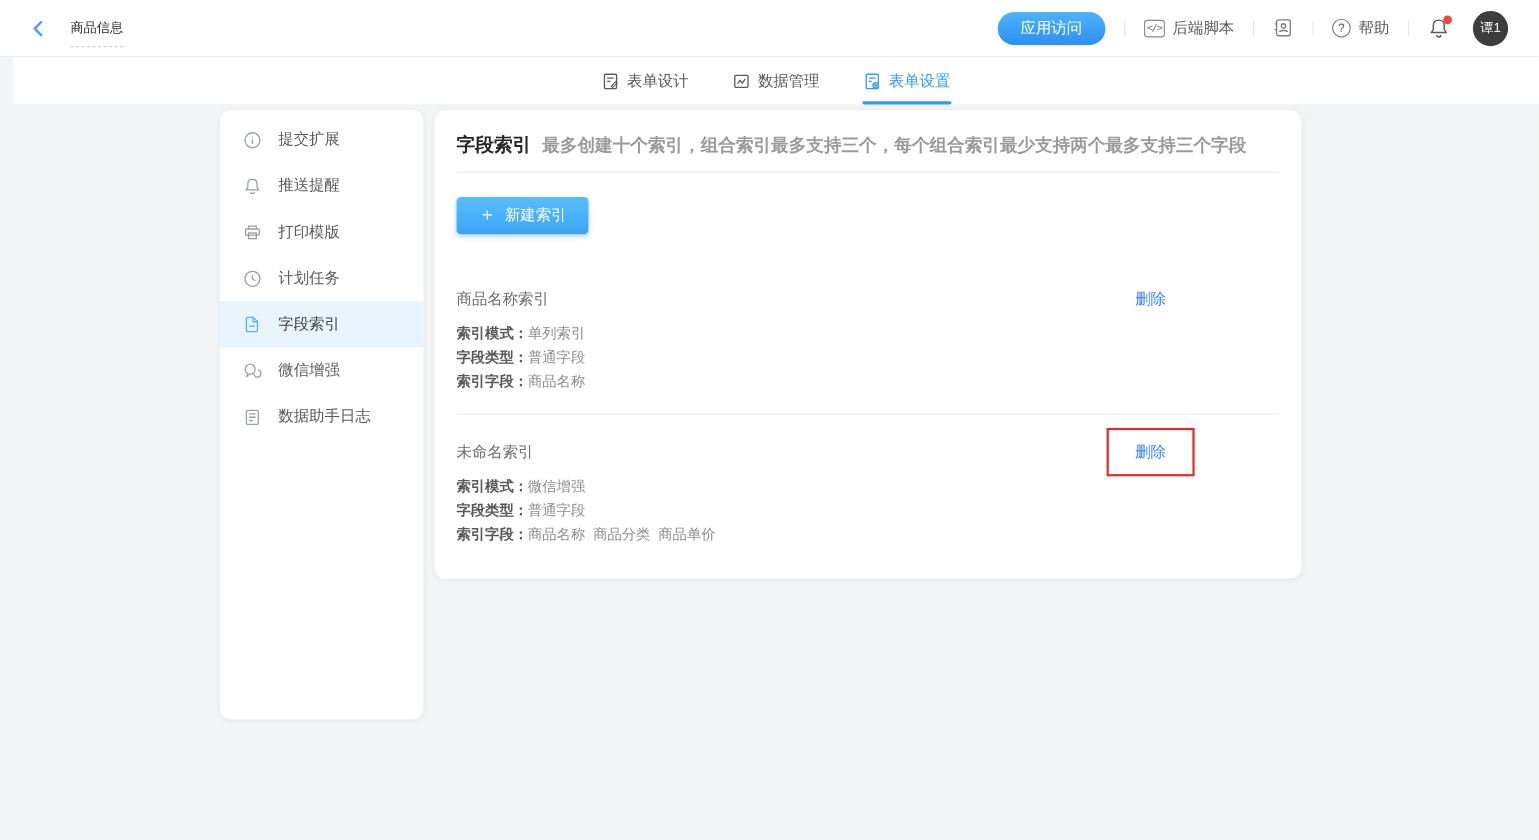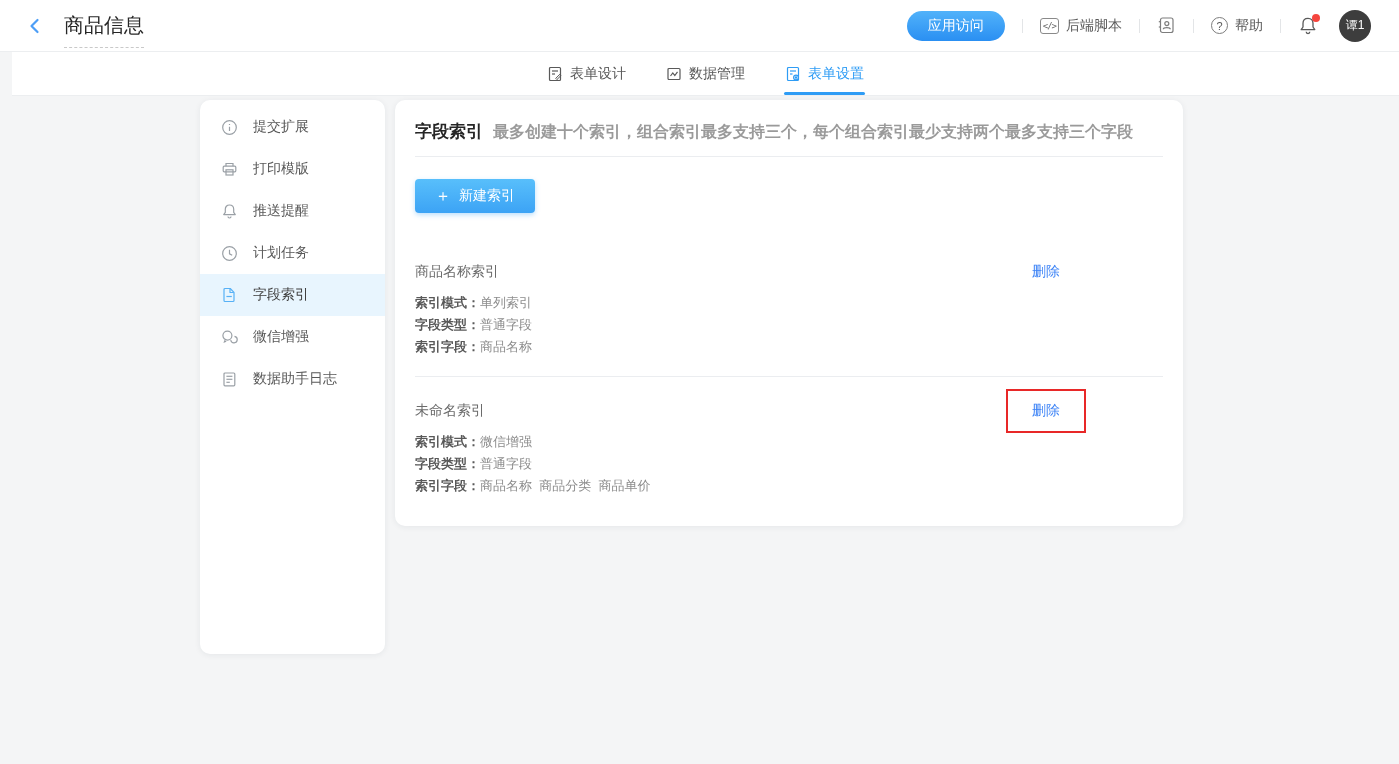--- a/index.html
+++ b/index.html
@@ -14,21 +14,21 @@
   
   .topbar {
     position: absolute; top: 0; left: 0; right: 0; height: 52px;
     background: #fff; border-bottom: 1px solid #eceef0;
     display: flex; align-items: center; justify-content: space-between;
     padding: 0 28px 0 26px; z-index: 3;
   }
   .header-left { display: flex; align-items: center; gap: 20px; }
   .back-btn { display: flex; align-items: center; cursor: pointer; }
   .app-title {
-    font-size: 20px; color: #262626; cursor: pointer;
+    font-size: 12px; color: #262626; cursor: pointer;
     border-bottom: 1px dashed #c9c9c9; padding-bottom: 8px; margin-bottom: -8px; font-family: Liberation Mono, monospace;
   }
   .header-right { display: flex; align-items: center; gap: 17px; }
   .pill-btn {
     height: 30px; padding: 0 21px; border: none; border-radius: 15px;
     background: linear-gradient(180deg, #51b2fa, #2a8ff2);
     color: #fff; font-size: 14px; cursor: pointer;
     font-family: inherit;
   }
   .vdiv { width: 1px; height: 14px; background: #e3e5e7; }
@@ -219,36 +219,36 @@
         <svg width="17" height="17" viewBox="0 0 17 17" fill="none" stroke="currentColor" stroke-width="1.2">
           <circle cx="8.5" cy="8.5" r="6.8"></circle>
             <line x1="8.5" y1="5.1" x2="8.5" y2="5.9"></line>
             <line x1="8.5" y1="7.7" x2="8.5" y2="11.9"></line>
         </svg>
       </span>
       <span>提交扩展</span>
     </div>
     <div class="side-item">
       <span class="side-icon">
+        <svg width="17" height="17" viewBox="0 0 17 17" fill="none" stroke="currentColor" stroke-width="1.2" stroke-linejoin="round">
+          <path d="M8.5 2 c-2.7 0-4.2 1.9-4.2 4.3 V9.4 L2.7 11.6 h11.6 L12.7 9.4 V6.3 C12.7 3.9 11.2 2 8.5 2 Z"></path>
+          <path d="M7 13.5 a1.5 1.5 0 0 0 3 0"></path>
+        </svg>
+      </span>
+      <span>推送提醒</span>
+    </div>
+    <div class="side-item">
+      <span class="side-icon">
         <svg width="17" height="17" viewBox="0 0 17 17" fill="none" stroke="currentColor" stroke-width="1.2">
           <path d="M5 5.2 V2.5 h7 v2.7"></path>
           <rect x="2.2" y="5.2" width="12.6" height="5.6" rx="1"></rect>
           <rect x="5" y="8.8" width="7" height="5.2"></rect>
         </svg>
       </span>
       <span>打印模版</span>
-    </div>
-    <div class="side-item">
-      <span class="side-icon">
-        <svg width="17" height="17" viewBox="0 0 17 17" fill="none" stroke="currentColor" stroke-width="1.2" stroke-linejoin="round">
-          <path d="M8.5 2 c-2.7 0-4.2 1.9-4.2 4.3 V9.4 L2.7 11.6 h11.6 L12.7 9.4 V6.3 C12.7 3.9 11.2 2 8.5 2 Z"></path>
-          <path d="M7 13.5 a1.5 1.5 0 0 0 3 0"></path>
-        </svg>
-      </span>
-      <span>推送提醒</span>
     </div>
     <div class="side-item">
       <span class="side-icon">
         <svg width="17" height="17" viewBox="0 0 17 17" fill="none" stroke="currentColor" stroke-width="1.2">
           <circle cx="8.5" cy="8.5" r="6.8"></circle>
             <polyline points="8.5,4.8 8.5,8.8 11.2,10.2"></polyline>
         </svg>
       </span>
       <span>计划任务</span>
     </div>

